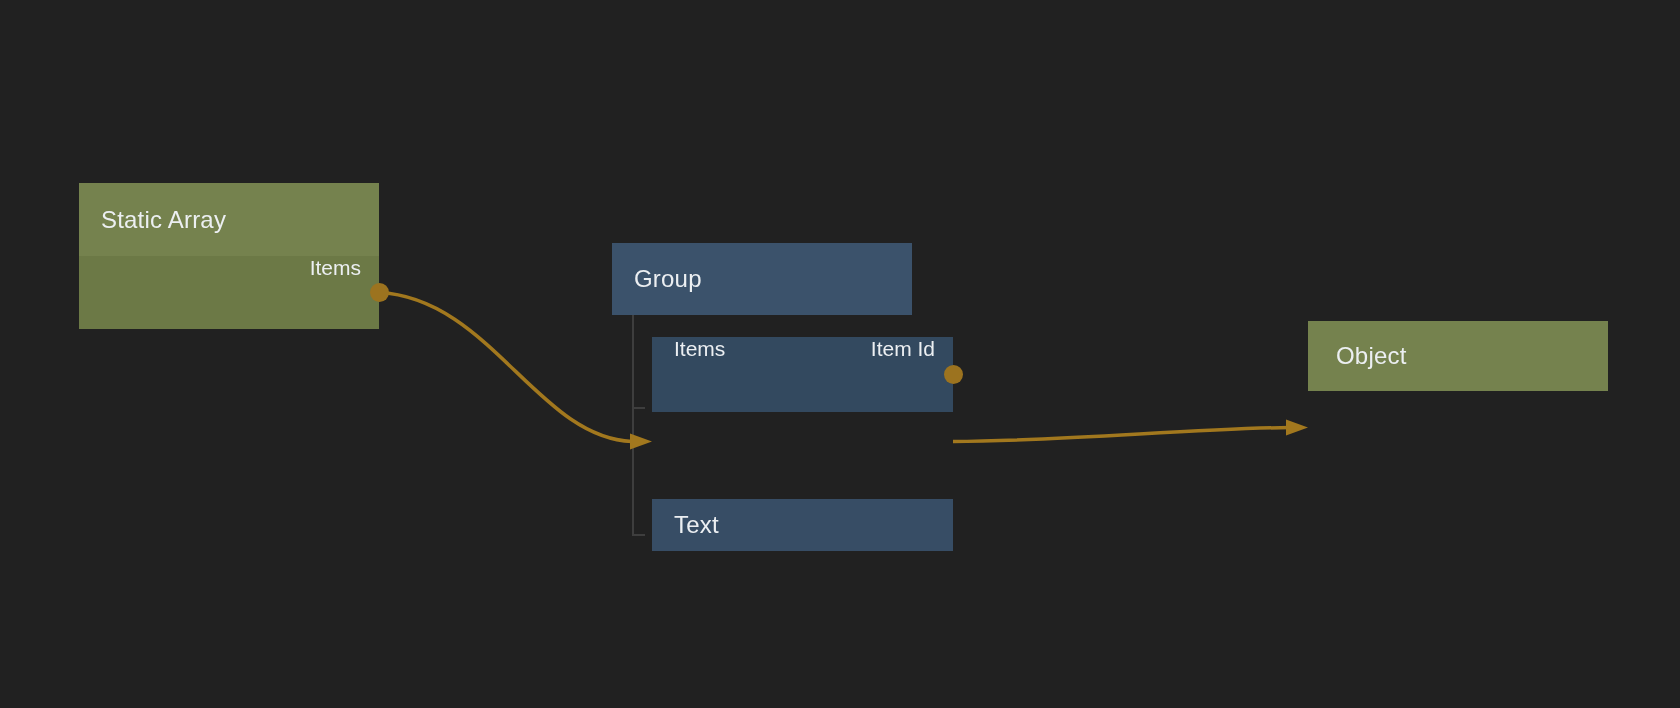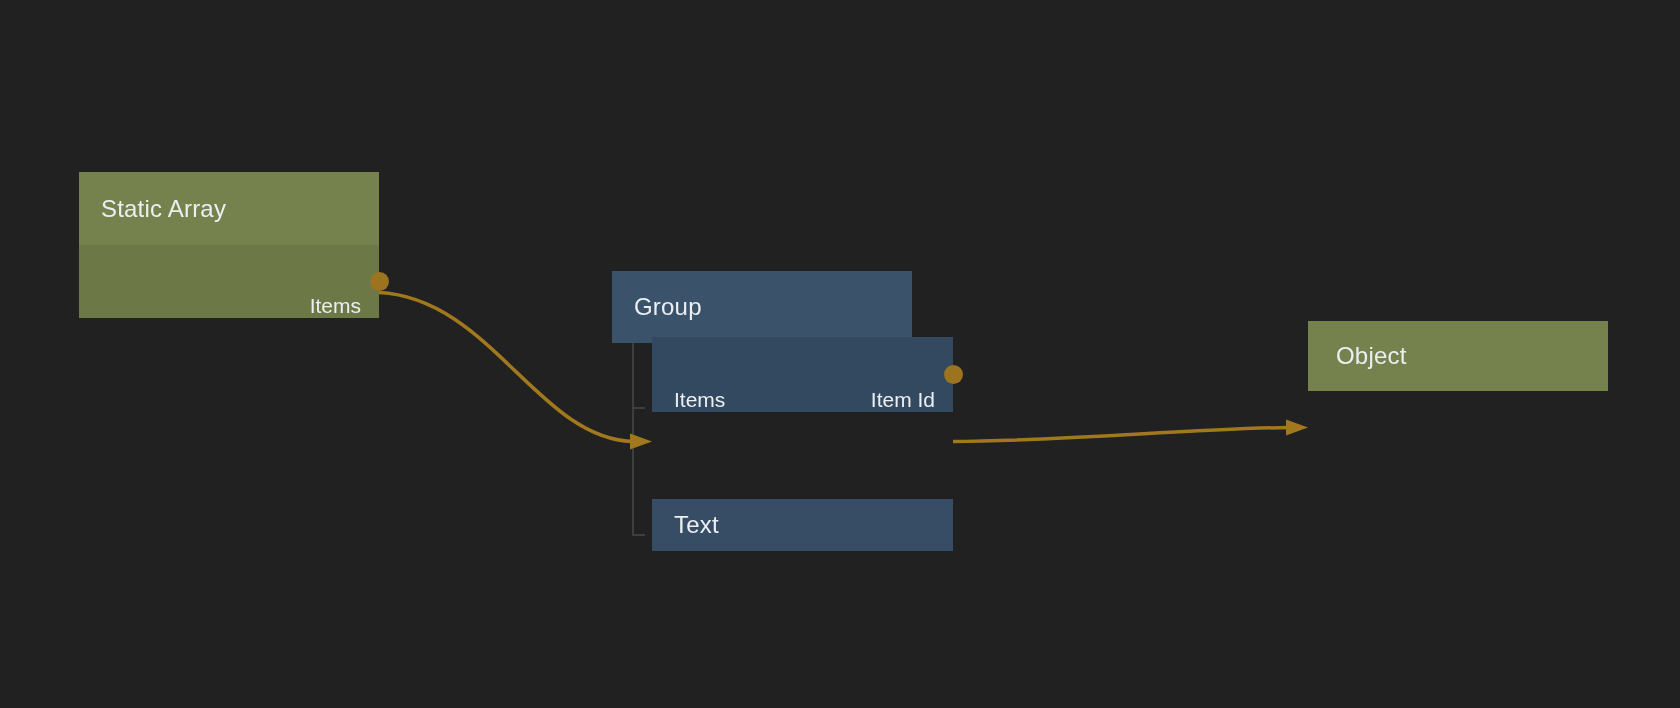--- a/index.html
+++ b/index.html
@@ -34,49 +34,49 @@
     display: flex;
     align-items: center;
     padding: 0 22px;
     font-size: 24px;
     letter-spacing: 0.2px;
     white-space: nowrap;
   }
   .node-body {
     position: relative;
     display: flex;
-    align-items: flex-end;
+    align-items: flex-start;
     padding: 0 18px 0 22px;
     font-size: 21px;
     white-space: nowrap;
   }
   .node-body.space-between { justify-content: space-between; }
   .node-body.align-right   { justify-content: flex-end; }
   .node-body.align-left    { justify-content: flex-start; }
 
   
   .green-header { background: #75824e; }
   .green-body   { background: #6c7946; }
-  .blue-header  { background: #3b526b; margin-top: 28px; }
+  .blue-header  { background: #3b526b; }
   .blue-body    { background: #33495f; }
   .blue-solo    { background: #374d65; }
 
   .port-dot {
     position: absolute;
     right: -10px;
     top: 50%;
     margin-top: -9.5px;
     width: 19px;
     height: 19px;
     border-radius: 50%;
     background: #9c731f;
   }
 
   
-  #node-static-array { left: 79px;  top: 172px; width: 300px; }
+  #node-static-array { left: 79px;  top: 183px; width: 300px; }
   #node-static-array .node-header { height: 73px; }
   #node-static-array .node-body   { height: 73px; }
 
   #node-group        { left: 612px; top: 243px; width: 300px; }
   #node-group .node-header { height: 72px; }
 
   #node-repeater     { left: 652px; top: 337px; width: 301px; }
   #node-repeater .node-header { height: 67px; }
   #node-repeater .node-body   { height: 75px; }
 

